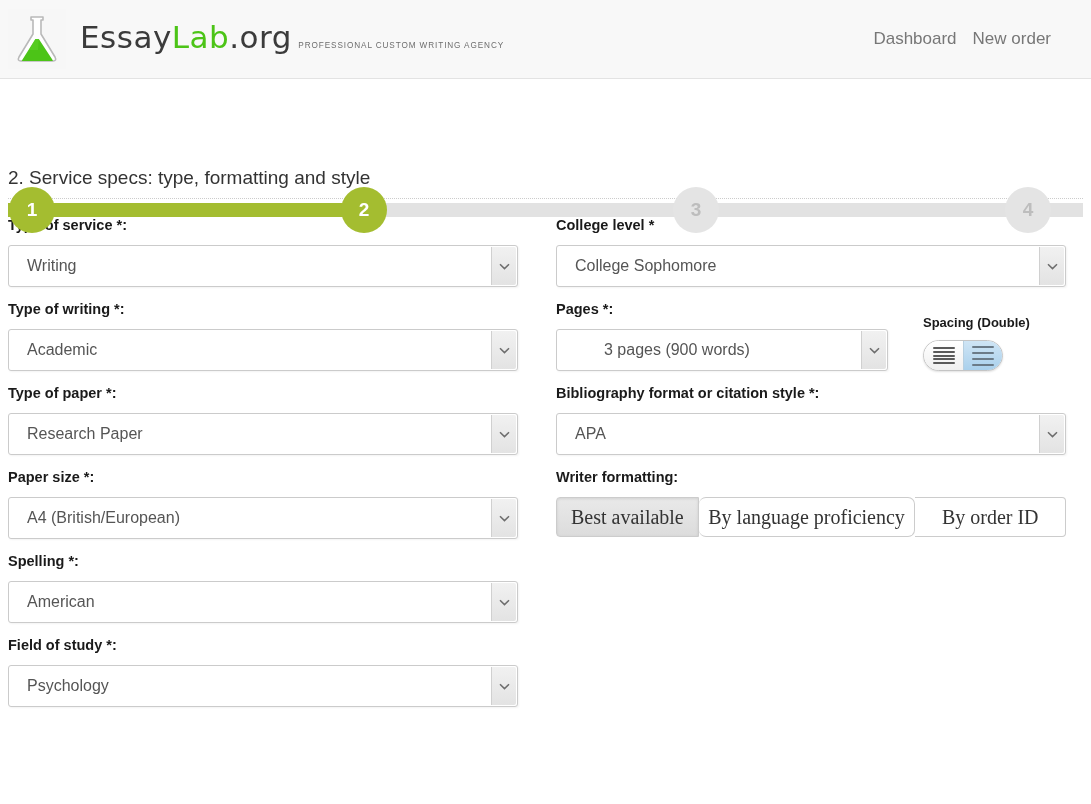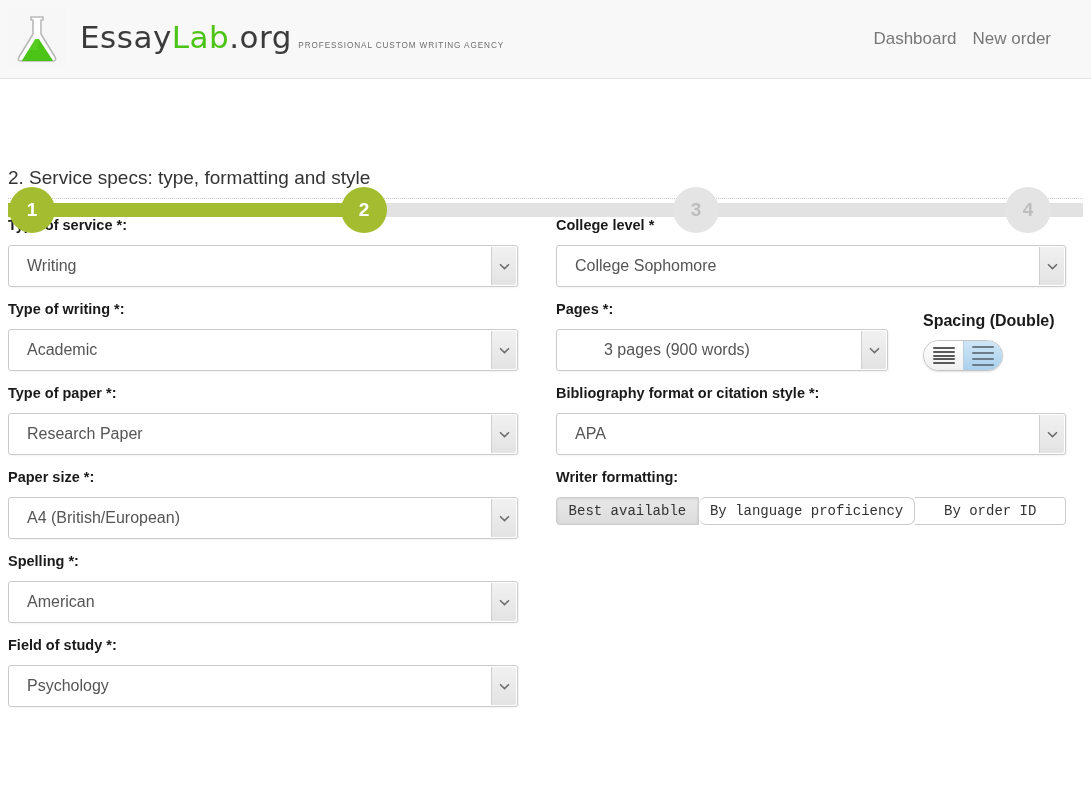--- a/index.html
+++ b/index.html
@@ -135,21 +135,21 @@
   }
   .chev { display:block; }
 
   .w-full { width: 510px; }
   .w-pages { width: 332px; padding-left: 29px; }
 
   
   .pages-row { display: flex; align-items: flex-end; }
   .spacing-block { margin-left: 35px; }
   .spacing-label {
-    font-size: 16px; font-weight: bold; color: #1a1a1a;
+    font-size: 13px; font-weight: bold; color: #1a1a1a;
     display: block; margin-bottom: 10px; text-align: right;
     font-family: "Liberation Sans", sans-serif;
   }
   .toggle {
     width: 80px; height: 31px;
     border-radius: 16px;
     border: 1px solid #c4c4c4;
     background: #ffffff;
     display: flex;
     overflow: hidden;
@@ -167,27 +167,27 @@
     border-left: 1px solid #b7cfe0;
   }
   .ln { height: 2px; background: #5a5a5a; border-radius: 1px; }
   .toggle-half.off .ln { width: 22px; }
   .toggle-half.on .ln { width: 22px; background: #6b7b88; }
   .toggle-half.on { gap: 4px; }
 
   
   .btn-group { display: flex; margin-top: 2px; }
   .pbtn {
-    height: 28px;
+    height: 40px;
     border: 1px solid #cccccc;
     background: #ffffff;
     display: flex; align-items: center; justify-content: center;
-    font-size: 14px;
+    font-size: 20px;
     color: #333333;
-    font-family: Liberation Mono, monospace;
+    font-family: Liberation Serif, serif;
     white-space: nowrap;
   }
   .pbtn + .pbtn { border-left: none; border-radius: 7px; }
   .pbtn.sel {
     background: linear-gradient(#e9e9e9,#dcdcdc);
     box-shadow: inset 0 1px 3px rgba(0,0,0,.10);
   }
   .pbtn:first-child { border-radius: 4px 0 0 4px; width: 145px; }
   .pbtn:nth-child(2) { width: 220px; }
   .pbtn:last-child  { border-radius: 0 4px 4px 0; width: 153px; }

